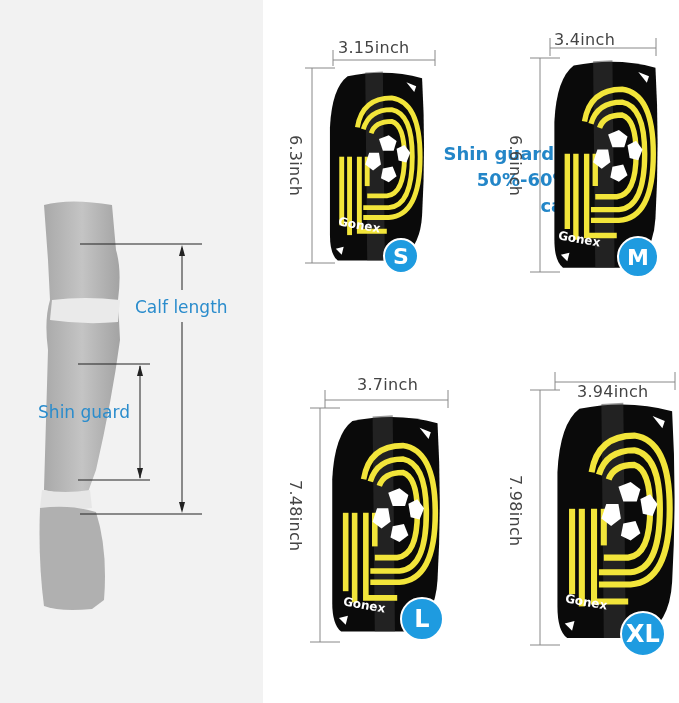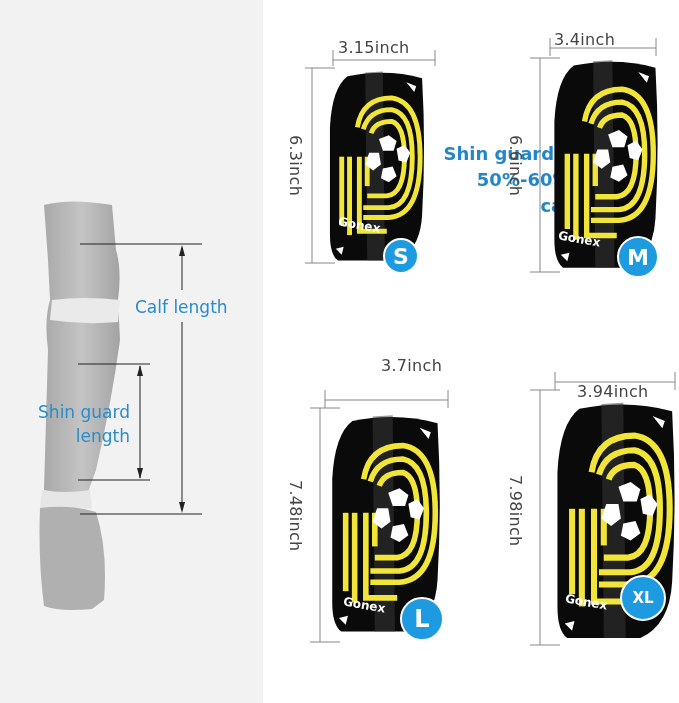--- a/index.html
+++ b/index.html
@@ -48,21 +48,20 @@
 </svg>
 
 <div class="headline">
   <span>Shin guard length is</span>
   <span>50%-60% of your</span>
   <span>calf length</span>
 </div>
 <div class="lbl calf">Calf length</div>
 <div class="lbl shin">
   <div>Shin guard</div>
-  <div>length</div>
 </div>
 
 <svg width="0" height="0" style="position:absolute">
   <defs>
     <symbol id="guardShape" viewBox="0 0 100 200">
       <path d="M20 8 Q60 0 96 10 Q100 80 96 150 Q94 185 70 196 L10 196 Q2 190 2 170 L2 60 Q4 20 20 8 Z" fill="#0a0a0a"></path>
       <path d="M38 4 L56 3 L58 196 L40 196 Z" fill="#3a3a3a" opacity="0.5"></path>
       <g fill="none" stroke="#f2e53a" stroke-width="5">
         <path d="M30 60 Q35 30 65 30 Q94 34 94 90 Q94 150 62 152 L36 152"></path>
         <path d="M36 62 Q42 42 65 42 Q86 46 86 90 Q86 140 62 142 L36 142"></path>
@@ -126,34 +125,34 @@
     </svg>
 </div>
 <svg style="position:absolute;left:300px;top:370px" width="160" height="280">
   <line x1="25" y1="30" x2="148" y2="30" stroke="#888"></line>
     <line x1="25" y1="20" x2="25" y2="38" stroke="#888"></line>
     <line x1="148" y1="20" x2="148" y2="38" stroke="#888"></line>
   <line x1="20" y1="38" x2="20" y2="272" stroke="#888"></line>
     <line x1="10" y1="38" x2="40" y2="38" stroke="#888"></line>
     <line x1="10" y1="272" x2="40" y2="272" stroke="#888"></line>
 </svg>
-<div class="dim-text" style="left:357px;top:356px;margin-left:24px;">3.7inch</div>
+<div class="dim-text" style="left:357px;top:375px;">3.7inch</div>
 <div class="dim-text vert" style="left:305px;top:480px;">7.48inch</div>
 <div class="brand" style="left:343px;top:598px;">Gonex</div>
 <div class="badge" style="left:400px;top:597px;width:44px;height:44px;font-size:24px;">L</div>
 
 <div class="guard" style="left:555px;top:392px;width:122px;height:258px;">
   <svg width="122" height="258">
       <use href="#guardShape"></use>
     </svg>
 </div>
 <svg style="position:absolute;left:520px;top:360px" width="159" height="300">
   <line x1="35" y1="22" x2="155" y2="22" stroke="#888"></line>
     <line x1="35" y1="12" x2="35" y2="30" stroke="#888"></line>
     <line x1="155" y1="12" x2="155" y2="30" stroke="#888"></line>
   <line x1="20" y1="30" x2="20" y2="285" stroke="#888"></line>
     <line x1="10" y1="30" x2="40" y2="30" stroke="#888"></line>
     <line x1="10" y1="285" x2="40" y2="285" stroke="#888"></line>
 </svg>
 <div class="dim-text" style="left:577px;top:382px;">3.94inch</div>
 <div class="dim-text vert" style="left:525px;top:475px;">7.98inch</div>
 <div class="brand" style="left:565px;top:595px;">Gonex</div>
-<div class="badge" style="left:620px;top:575px;width:46px;height:46px;font-size:15px;">XL</div>
+<div class="badge" style="left:620px;top:611px;width:46px;height:46px;font-size:24px;">XL</div>
 
 </body></html>

